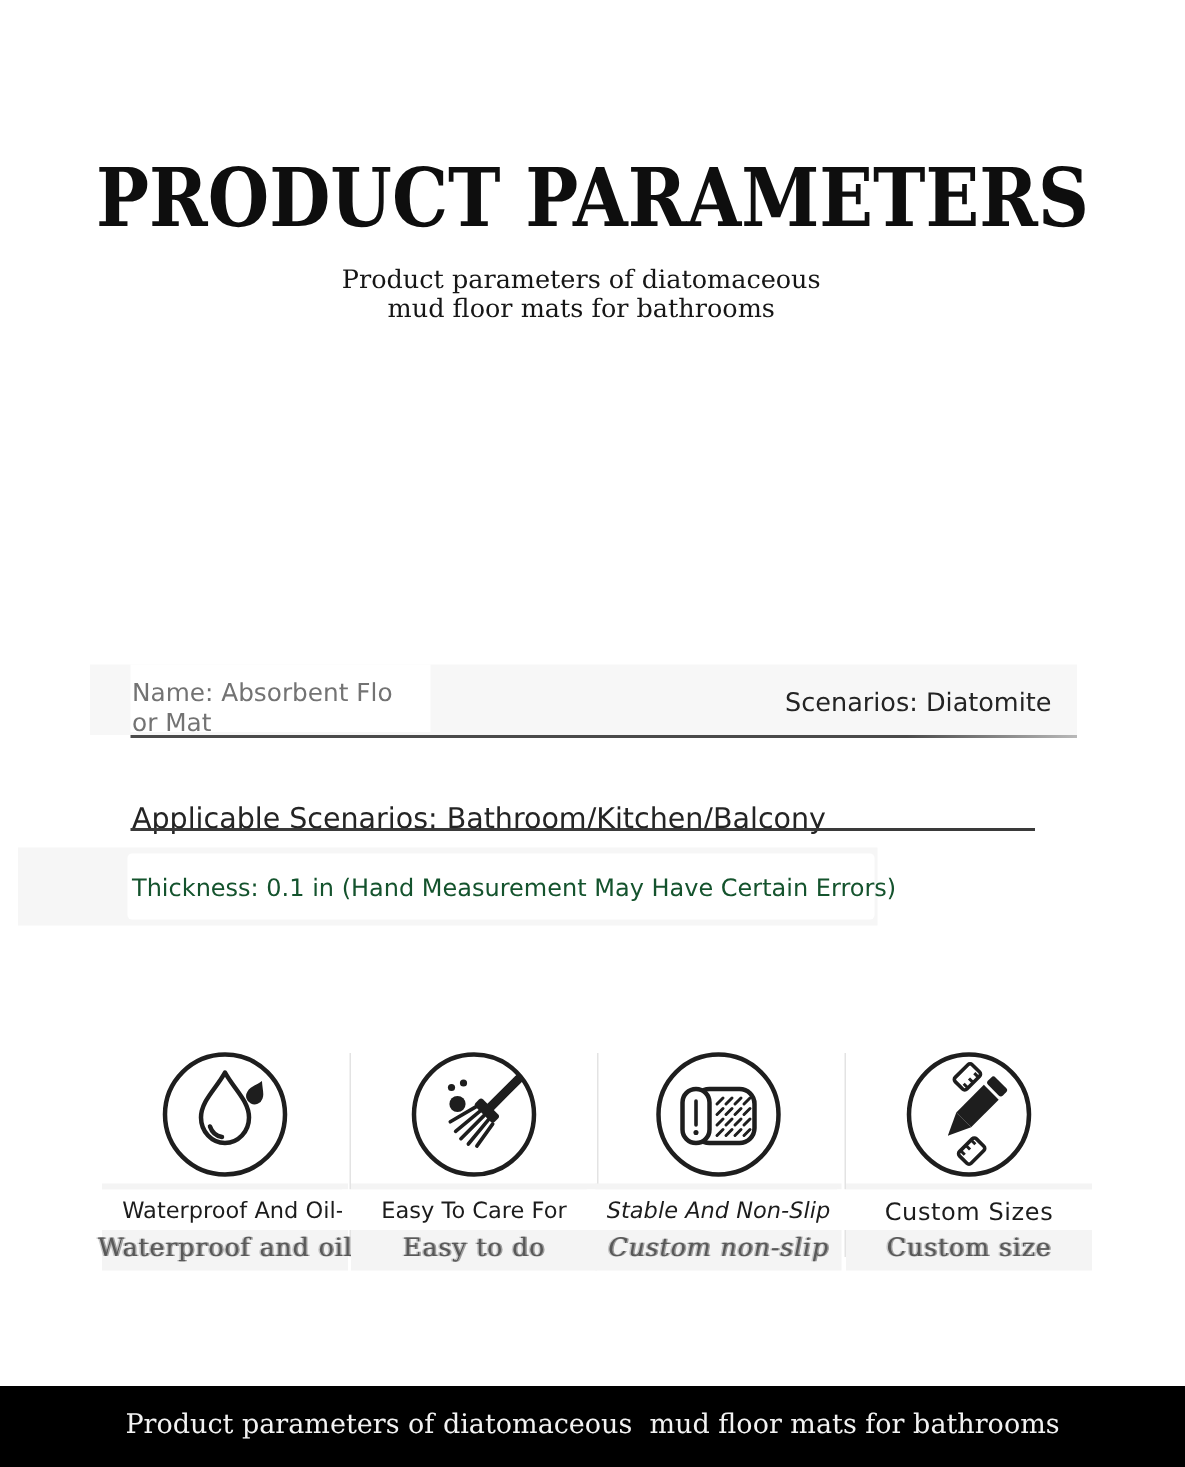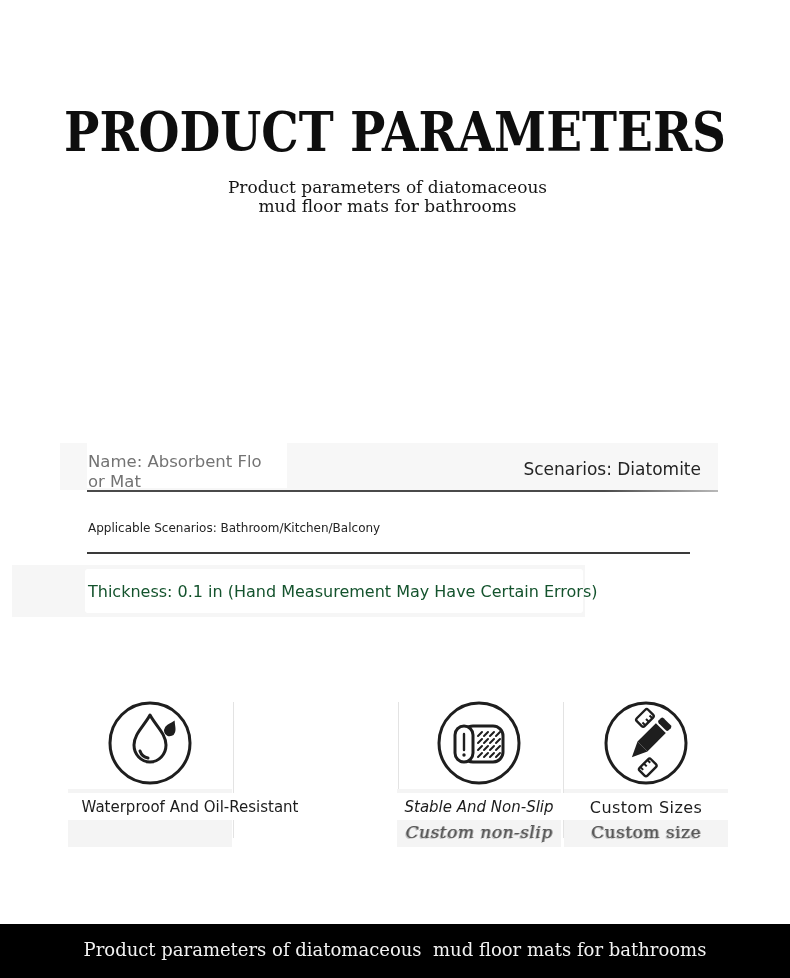--- a/index.html
+++ b/index.html
@@ -38,21 +38,21 @@
   .patch-name { top:443px; left:87px; width:200px; height:45px; background:#ffffff; }
   .name-text {
     top:452px; left:88px; font-size:16.5px; line-height:1.2;
     color:#737373; white-space:pre-line;
   }
   .material-text { top:459px; right:89px; font-size:17px; color:#242424; }
   .rule1 {
     top:490px; left:87px; width:631px; height:2px;
     background:linear-gradient(to right,#4a4a4a 82%,#b9b9b9);
   }
-  .scenarios-text { top:521px; left:88px; font-size:12px; color:#242424; }
+  .scenarios-text { top:535px; left:88px; font-size:19px; color:#242424; }
   .rule2 { top:552px; left:87px; width:603px; height:2px; background:#3a3a3a; }
   .band3 { top:565px; left:12px; width:573px; height:52px; background:#f6f6f6; }
   .patch-thick { top:569px; left:85px; width:498px; height:44px; background:#ffffff; border-radius:3px; }
   .thickness-text { top:582px; left:88px; font-size:16px; color:#14532d; }
 
   
   .divider { top:702px; width:1px; height:136px; background:#e3e3e3; }
   .cell { top:695px; width:164px; height:162px; text-align:center; }
   .cell .label-bg   { position:absolute; top:94px;  left:0;    width:164px; height:58px; background:#f4f4f4; }
   .cell .label-wht  { position:absolute; top:98px;  left:-6px; width:176px; height:27px; background:#ffffff; }
@@ -117,22 +117,40 @@
   <div class="abs cell cell-1">
     <div class="label-bg"></div>
     <div class="label-wht"></div>
     <svg class="feat-icon" width="96" height="96" viewBox="0 0 96 96">
       <circle class="ic" cx="48" cy="48" r="40" stroke-width="2.8"></circle>
       <path class="ic" stroke-width="4" stroke-linejoin="round" d="M48 20 C54 31 64 39 64 50 A16 17 0 1 1 32 50 C32 39 42 31 48 20 Z"></path>
       <path class="ic" stroke-width="2.4" stroke-linecap="round" d="M38 56 Q40 62 46 63"></path>
       <path d="M70 25 C72.5 29.5 75.5 32.5 75.5 35.5 A5.6 5.6 0 1 1 64.4 35.5 C64.4 32.5 67.5 29.5 70 25 Z" fill="#1e1e1e" transform="rotate(26 70 31)"></path>
     </svg>
     <div class="feat-label">Waterproof And Oil-Resistant</div>
+    <div class="feat-ghost">Waterproof and oil</div>
   </div>
 
+  <div class="abs cell cell-2">
+    <div class="label-bg"></div>
+    <div class="label-wht"></div>
+    <svg class="feat-icon" width="96" height="96" viewBox="0 0 96 96">
+      <circle class="ic" cx="48" cy="48" r="40" stroke-width="2.8"></circle>
+      <circle cx="33" cy="30" r="2.4" fill="#1e1e1e"></circle>
+      <circle cx="41" cy="27" r="2.4" fill="#1e1e1e"></circle>
+      <circle cx="37" cy="41" r="5.4" fill="#1e1e1e"></circle>
+      <g transform="rotate(45 52 50)">
+        <line x1="52" y1="14" x2="52" y2="41" stroke="#1e1e1e" stroke-width="6" stroke-linecap="round"></line>
+        <rect x="43" y="40" width="18" height="7" rx="2" fill="#1e1e1e"></rect>
+        <path d="M45 47 L40 66 M49 47 L47 68 M53 47 L53 69 M57 47 L59 68 M61 47 L64 65" stroke="#1e1e1e" stroke-width="2.4" stroke-linecap="round" fill="none"></path>
+      </g>
+    </svg>
+    <div class="feat-label">Easy To Care For</div>
+    <div class="feat-ghost">Easy to do</div>
+  </div>
 
   <div class="abs cell cell-3">
     <div class="label-bg"></div>
     <div class="label-wht"></div>
     <svg class="feat-icon" width="96" height="96" viewBox="0 0 96 96">
       <circle class="ic" cx="48" cy="48" r="40" stroke-width="2.8"></circle>
       <rect class="ic" x="32" y="31" width="40" height="36" rx="10" stroke-width="3"></rect>
       <rect x="24" y="31" width="18" height="36" rx="9" fill="#ffffff" stroke="#1e1e1e" stroke-width="3"></rect>
       <line x1="33" y1="39" x2="33" y2="55" stroke="#1e1e1e" stroke-width="2.4" stroke-linecap="round"></line>
       <circle cx="33" cy="60" r="1.7" fill="#1e1e1e"></circle>

